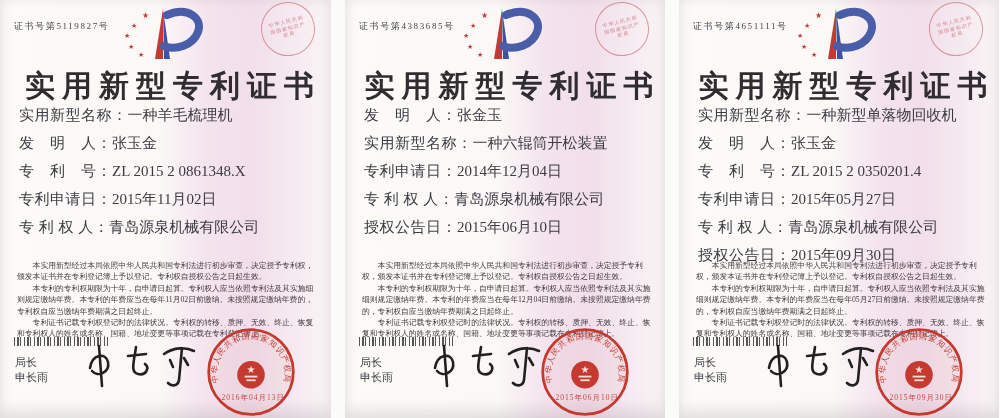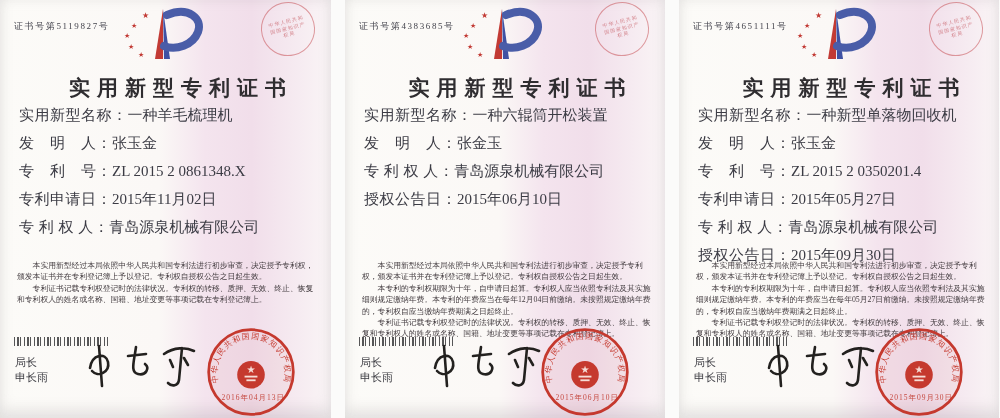--- a/index.html
+++ b/index.html
@@ -25,22 +25,22 @@
   }
   .logo{position:absolute;left:50%;margin-left:-52px;top:4px;width:104px;height:60px;}
   .corner-seal{
     position:absolute;right:16px;top:2px;width:54px;height:54px;border-radius:50%;
     border:1px solid rgba(198,78,84,.55);
     color:rgba(190,65,72,.62);font-size:5px;line-height:6.5px;letter-spacing:1px;
     display:flex;align-items:center;justify-content:center;text-align:center;
     padding:7px;box-sizing:border-box;transform:rotate(-14deg);overflow:hidden;
   }
   .title{
-    position:absolute;top:62px;left:0;width:100%;margin:12px;text-align:center;
-    font-size:21px;font-weight:bold;letter-spacing:7px;color:#2f2d30;text-indent:7px;
+    position:absolute;top:62px;left:0;width:100%;margin:4px;text-align:center;
+    font-size:30px;font-weight:bold;letter-spacing:7px;color:#2f2d30;text-indent:7px;
   }
   .fields{position:absolute;top:110px;left:15px;right:10px;}
   .field{font-size:15px;line-height:10px;margin:0 0 18px 4px;color:#3b3b44;white-space:nowrap;}
   .field .lbl{letter-spacing:.5px;}
   .body-text{
     position:absolute;top:260px;left:17px;right:13px;
     font-size:7.8px;line-height:11.4px;color:#413a3e;
   }
   .body-text p{margin:0;text-indent:2em;}
   .barcode{
@@ -85,20 +85,21 @@
     <div class="fields">
       <div class="field"><span class="lbl">实用新型名称：</span><span>一种羊毛梳理机</span></div>
       <div class="field"><span class="lbl">发　明　人：</span><span>张玉金</span></div>
       <div class="field"><span class="lbl">专　利　号：</span><span>ZL 2015 2 0861348.X</span></div>
       <div class="field"><span class="lbl">专利申请日：</span><span>2015年11月02日</span></div>
       <div class="field"><span class="lbl">专 利 权 人：</span><span>青岛源泉机械有限公司</span></div>
     </div>
 
     <div class="body-text">
       <p>本实用新型经过本局依照中华人民共和国专利法进行初步审查，决定授予专利权，颁发本证书并在专利登记簿上予以登记。专利权自授权公告之日起生效。</p>
+      <p>本专利的专利权期限为十年，自申请日起算。专利权人应当依照专利法及其实施细则规定缴纳年费。本专利的年费应当在每年11月02日前缴纳。未按照规定缴纳年费的，专利权自应当缴纳年费期满之日起终止。</p>
       <p>专利证书记载专利权登记时的法律状况。专利权的转移、质押、无效、终止、恢复和专利权人的姓名或名称、国籍、地址变更等事项记载在专利登记簿上。</p>
     </div>
 
     <div class="barcode"></div>
 
     <div class="director">
       <div>局长</div>
       <div>申长雨</div>
     </div>
 
@@ -140,22 +141,23 @@
       <path d="M53,11 C75,2 89,15 84,28 C79,41 62,47 50,42" stroke="#4a5da8" stroke-width="8" fill="none" stroke-linecap="round"></path>
     </svg>
 
     <div class="corner-seal">
       <span>中华人民共和国国家知识产权局</span>
     </div>
 
     <h1 class="title">实用新型专利证书</h1>
 
     <div class="fields">
+      <div class="field"><span class="lbl">发　明　人：</span><span>张金玉</span></div>
       <div class="field"><span class="lbl">实用新型名称：</span><span>一种六辊筒开松装置</span></div>
-      <div class="field"><span class="lbl">发　明　人：</span><span>张金玉</span></div>
+      <div class="field"><span class="lbl">专利申请日：</span><span>2014年12月04日</span></div>
       <div class="field"><span class="lbl">专 利 权 人：</span><span>青岛源泉机械有限公司</span></div>
       <div class="field"><span class="lbl">授权公告日：</span><span>2015年06月10日</span></div>
     </div>
 
     <div class="body-text">
       <p>本实用新型经过本局依照中华人民共和国专利法进行初步审查，决定授予专利权，颁发本证书并在专利登记簿上予以登记。专利权自授权公告之日起生效。</p>
       <p>本专利的专利权期限为十年，自申请日起算。专利权人应当依照专利法及其实施细则规定缴纳年费。本专利的年费应当在每年12月04日前缴纳。未按照规定缴纳年费的，专利权自应当缴纳年费期满之日起终止。</p>
       <p>专利证书记载专利权登记时的法律状况。专利权的转移、质押、无效、终止、恢复和专利权人的姓名或名称、国籍、地址变更等事项记载在专利登记簿上。</p>
     </div>
 

